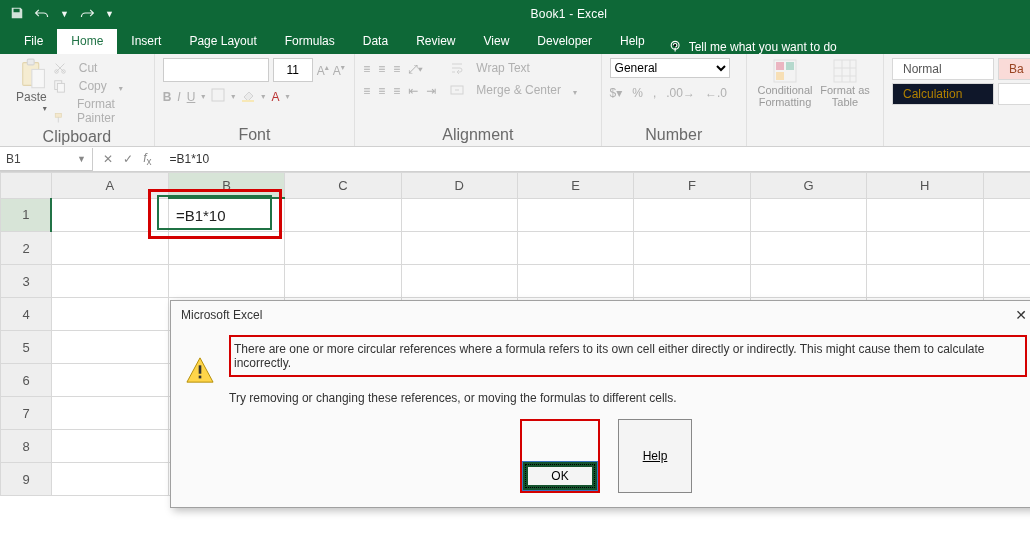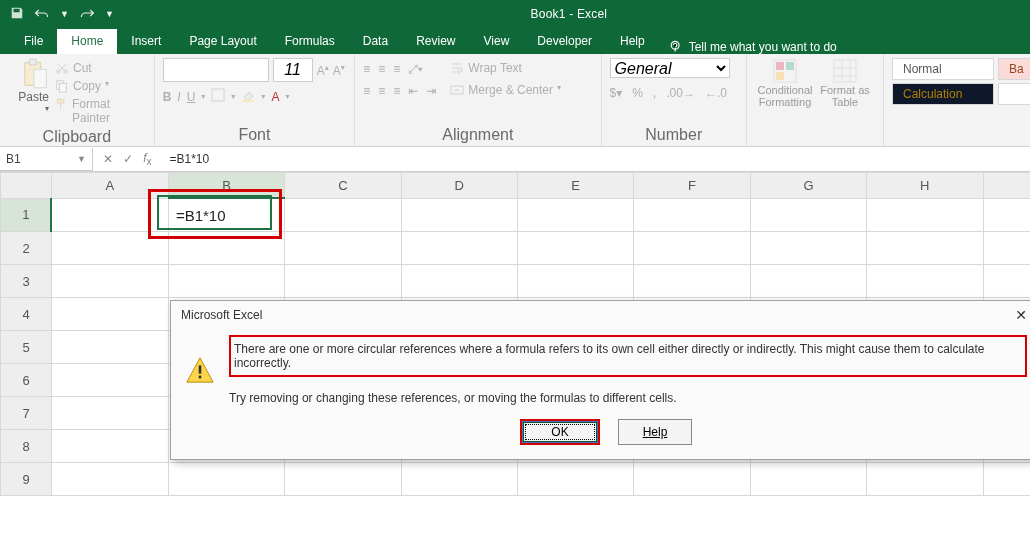--- a/index.html
+++ b/index.html
@@ -43,26 +43,26 @@
     border-bottom:1px solid #d0d0d0;
     height:92px;
     display:flex;
     position:relative;
   }
   .group { border-right:1px solid #e0e0e0; padding:4px 8px 2px; display:flex; flex-direction:column; justify-content:space-between;}
   .group-title { text-align:center; font-size:16px; color:#6a6a6a; padding-top:2px;}
   .group-body { flex:1; display:flex; align-items:flex-start;}
   .faded { color:#b0b0b0; }
   .faded svg { opacity:.35;}
-  .small-btn { display:flex; align-items:flex-start; gap:4px; font-size:12px; padding:1px 0;}
+  .small-btn { display:flex; align-items:flex-end; gap:12px; font-size:12px; padding:1px 0;}
   .paste-big { display:flex; flex-direction:column; align-items:flex-end; width:44px; color:#666;}
   .paste-big svg{opacity:.4;}
   .clip-right{ display:flex; flex-direction:column; gap:2px; margin-left:6px; margin-top:2px;}
   select.fake, .fake-input {
-    border:1px solid #ccc; background:#fff; font-size:16px; height:20px;font-style:italic;
+    border:1px solid #ccc; background:#fff; font-size:12px; height:20px;
   }
   .font-row1{display:flex;gap:4px;align-items:center;}
   .font-row2{display:flex;gap:6px;align-items:center;margin-top:6px;}
   .styles-box{border:1px solid #d8d8d8; background:#fff; padding:3px 10px; font-size:12px; color:#555; min-width:80px; text-align:left;}
   .styles-col{display:flex;flex-direction:column;gap:3px;}
   .vert-label{display:flex;flex-direction:column;align-items:center;font-size:11px;color:#9a9a9a;width:60px;}
   
   .formula-bar{display:flex;align-items:center;border-bottom:1px solid #d0d0d0;height:24px;background:#fff;}
   .name-box{width:80px;border:1px solid #ccc;border-top:none;border-left:none;height:22px;display:flex;align-items:center;padding:0 6px;font-size:12px;justify-content:space-between;}
   .fb-icons{display:flex;align-items:center;gap:10px;padding:0 10px;color:#888;}
@@ -90,21 +90,21 @@
   }
   .dlg-title{display:flex;justify-content:space-between;align-items:center;padding:6px 10px 2px;font-size:12px;color:#333;}
   .dlg-close{font-size:14px;cursor:default;padding:0 4px;}
   .dlg-body{display:flex;gap:14px;padding:10px 14px 6px;align-items:center;}
   .warn-icon svg{display:block;}
   .dlg-text{flex:1;}
   .dlg-msg1{color:#333;padding:4px 2px;}
   .dlg-msg2{color:#333;margin-top:14px;}
   .dlg-buttons{display:flex;gap:18px;justify-content:center;padding:8px 0 14px;}
   .dlg-btn{min-width:74px;padding:2px 18px;border:1px solid #888;background:#f4f4f4;font-size:12px;}
-  .dlg-btn.focus{outline:1px dotted #000;outline-offset:-3px;border:1px solid #14532d;box-shadow:0 0 0 1px #3a76c4;}
+  .dlg-btn.focus{outline:1px dotted #000;outline-offset:-3px;border:5px solid #14532d;box-shadow:0 0 0 1px #3a76c4;margin-top:40px;}
   .red-outline{border:2px solid #d40000;padding:1px;}
   .u{text-decoration:underline;}
 </style>
 </head>
 <body>
 
 <div class="title-bar">
   <div class="qat">
     <span>
       <svg width="14" height="14" viewBox="0 0 16 16">

